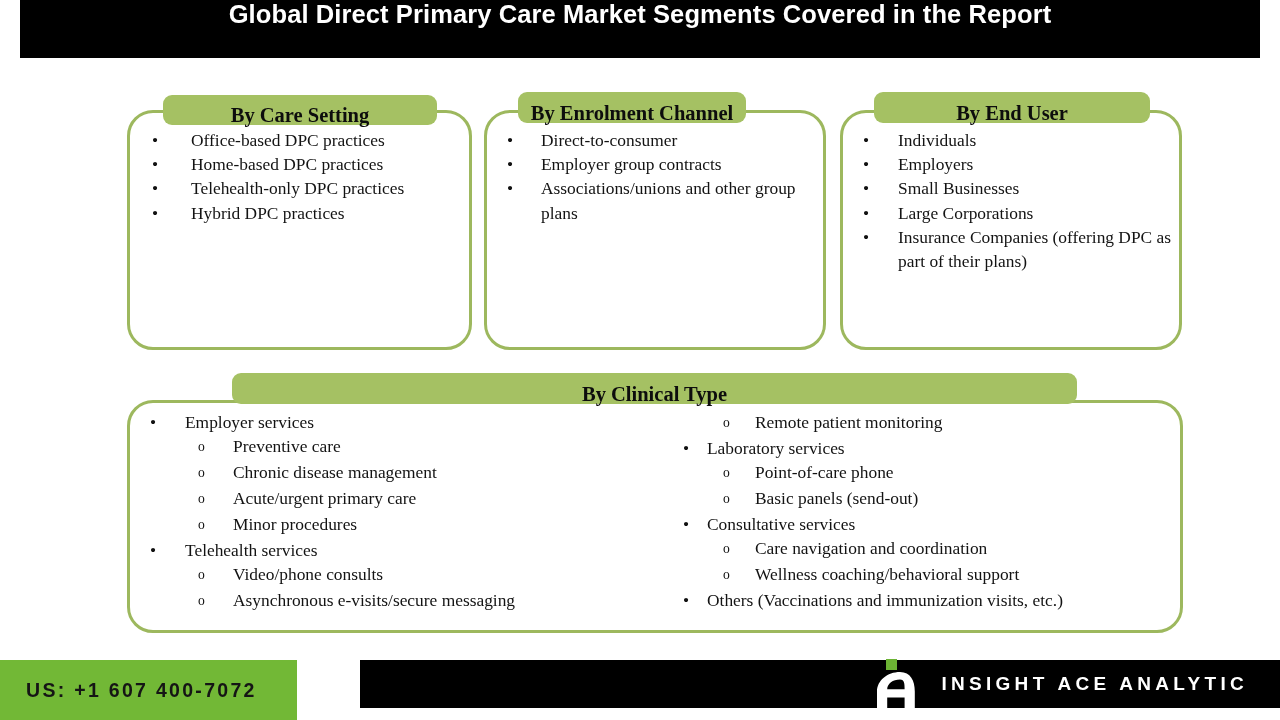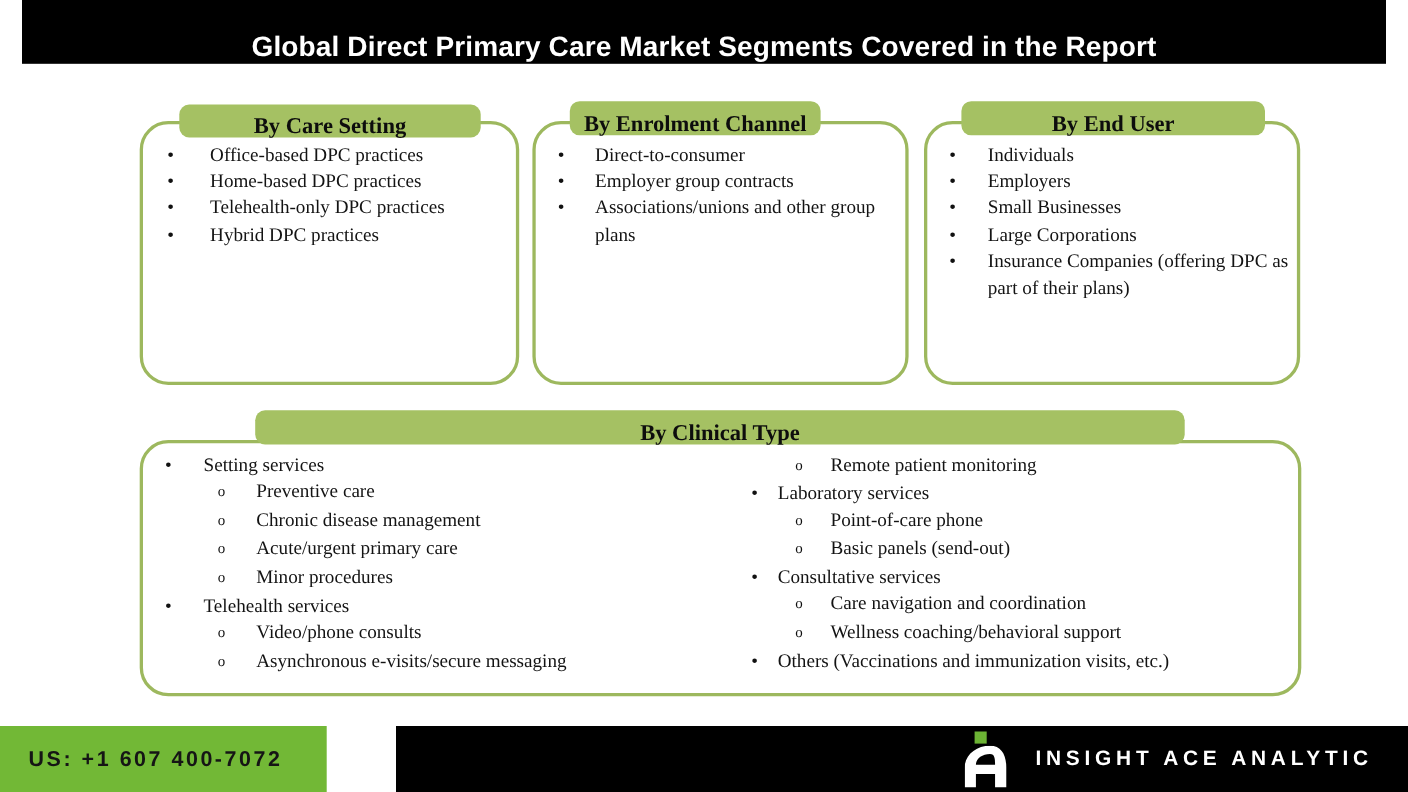--- a/index.html
+++ b/index.html
@@ -8,21 +8,21 @@
     background:#ffffff;
     font-family:"Liberation Serif", serif;
     position:relative;
     overflow:hidden;
   }
 
   
   .header-bar{
     position:absolute; left:20px; top:0; width:1240px; height:58px;
     background:#000000;
-    display:flex; align-items:flex-end; justify-content:center;
+    display:flex; align-items:flex-start; justify-content:center;
   }
   .header-title{
     font-family:"Liberation Sans", sans-serif;
     font-weight:bold;
     font-size:25.5px;
     color:#ffffff;
     letter-spacing:0.1px;
     white-space:nowrap;
   }
 
@@ -123,21 +123,21 @@
   .footer-phone{
     font-family:"Liberation Sans", sans-serif;
     font-weight:bold;
     font-size:19.5px;
     letter-spacing:2.3px;
     color:#151515;
     margin-left:26px;
     white-space:nowrap;
   }
   .footer-black{
-    position:absolute; left:360px; top:660px; width:920px; height:60px;
+    position:absolute; left:360px; top:660px; width:920px; height:48px;
     background:#000000;
     display:flex; align-items:center; justify-content:flex-end;text-decoration:underline;
   }
   .brand-wrap{ display:flex; align-items:center; margin-right:32px; }
   .logo-mark{ position:relative; width:46px; height:52px; margin-right:18px; }
   .logo-dot{
     position:absolute; left:9px; top:1px; width:11px; height:11px;
     background:#6cb334;
   }
   .logo-a{ position:absolute; left:0; top:14px; width:46px; height:38px; }
@@ -228,21 +228,21 @@
 
 <div class="card" id="card-4"></div>
 <div class="card-pill" id="pill-4">
   <span class="card-pill-label">By Clinical Type</span>
 </div>
 <div class="card4-cols">
 
   <ul class="lvl1 col-left">
     <li class="b1">
       <span class="bullet">•</span>
-      <span>Setting services</span>
+      <span>Employer services</span>
     </li>
     <li class="b2">
       <span class="bullet-o">o</span>
       <span>Preventive care</span>
     </li>
     <li class="b2">
       <span class="bullet-o">o</span>
       <span>Chronic disease management</span>
     </li>
     <li class="b2">

